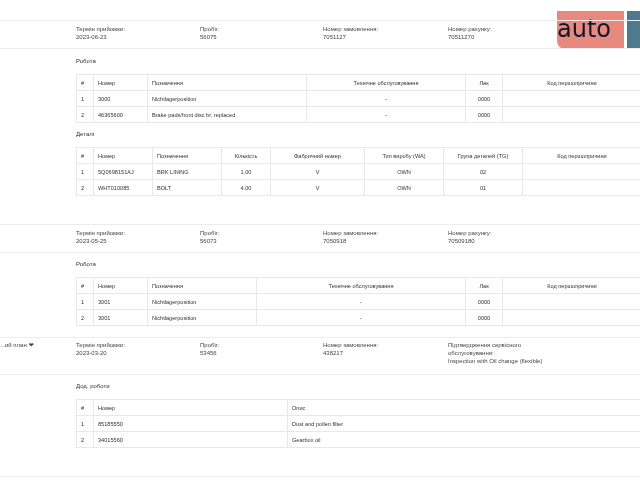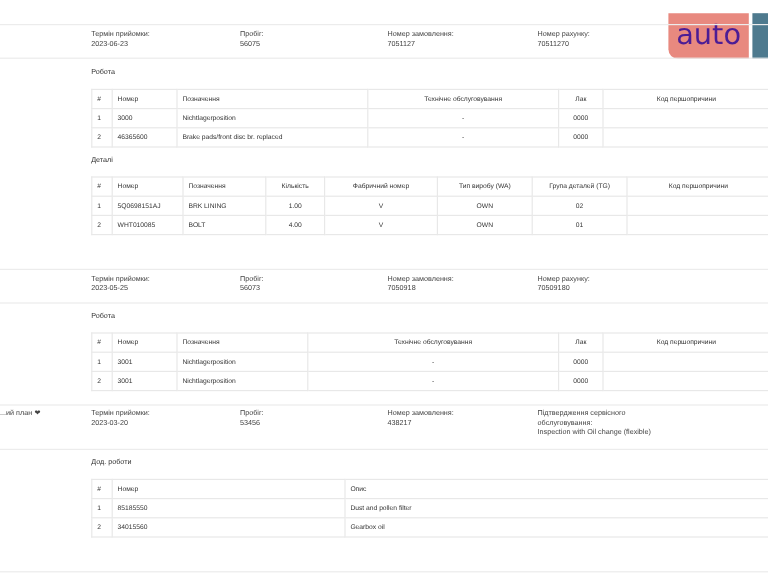--- a/index.html
+++ b/index.html
@@ -11,22 +11,22 @@
   .abs { position:absolute; }
   .hline { position:absolute; left:0; width:640px; height:1px; background:#ececec; }
   .label { font-size:6px; color:#444; line-height:8px; white-space:nowrap; }
   .section-title { font-size:6px; color:#333; }
   table { border-collapse:collapse; position:absolute; font-size:5.6px; color:#333; }
   td, th { border:1px solid #e8e8e8; height:15px; padding:0 4px; font-weight:normal; white-space:nowrap; text-align:left; }
   th { height:15px; }
   .c { text-align:center; }
   .logo-auto {
     position:absolute; left:557px; top:11px; width:67px; height:38px;
-    background:#e8897f; border-radius:0 0 0 8px; color:#4c1d95;
-    font-size:24px; line-height:36px; text-align:center; font-family:"DejaVu Sans", sans-serif;
+    background:#e8897f; border-radius:0 0 0 8px; color:#0f172a;
+    font-size:24px; line-height:36px; text-align:left; font-family:"DejaVu Sans", sans-serif;
   }
   .logo-ria {
     position:absolute; left:627px; top:11px; width:13px; height:38px; background:#4e7a8e;
   }
   .chev { display:inline-block; font-size:6px; margin-left:2px; }
 </style>
 </head>
 <body>
 
 <div class="logo-auto">auto</div>

